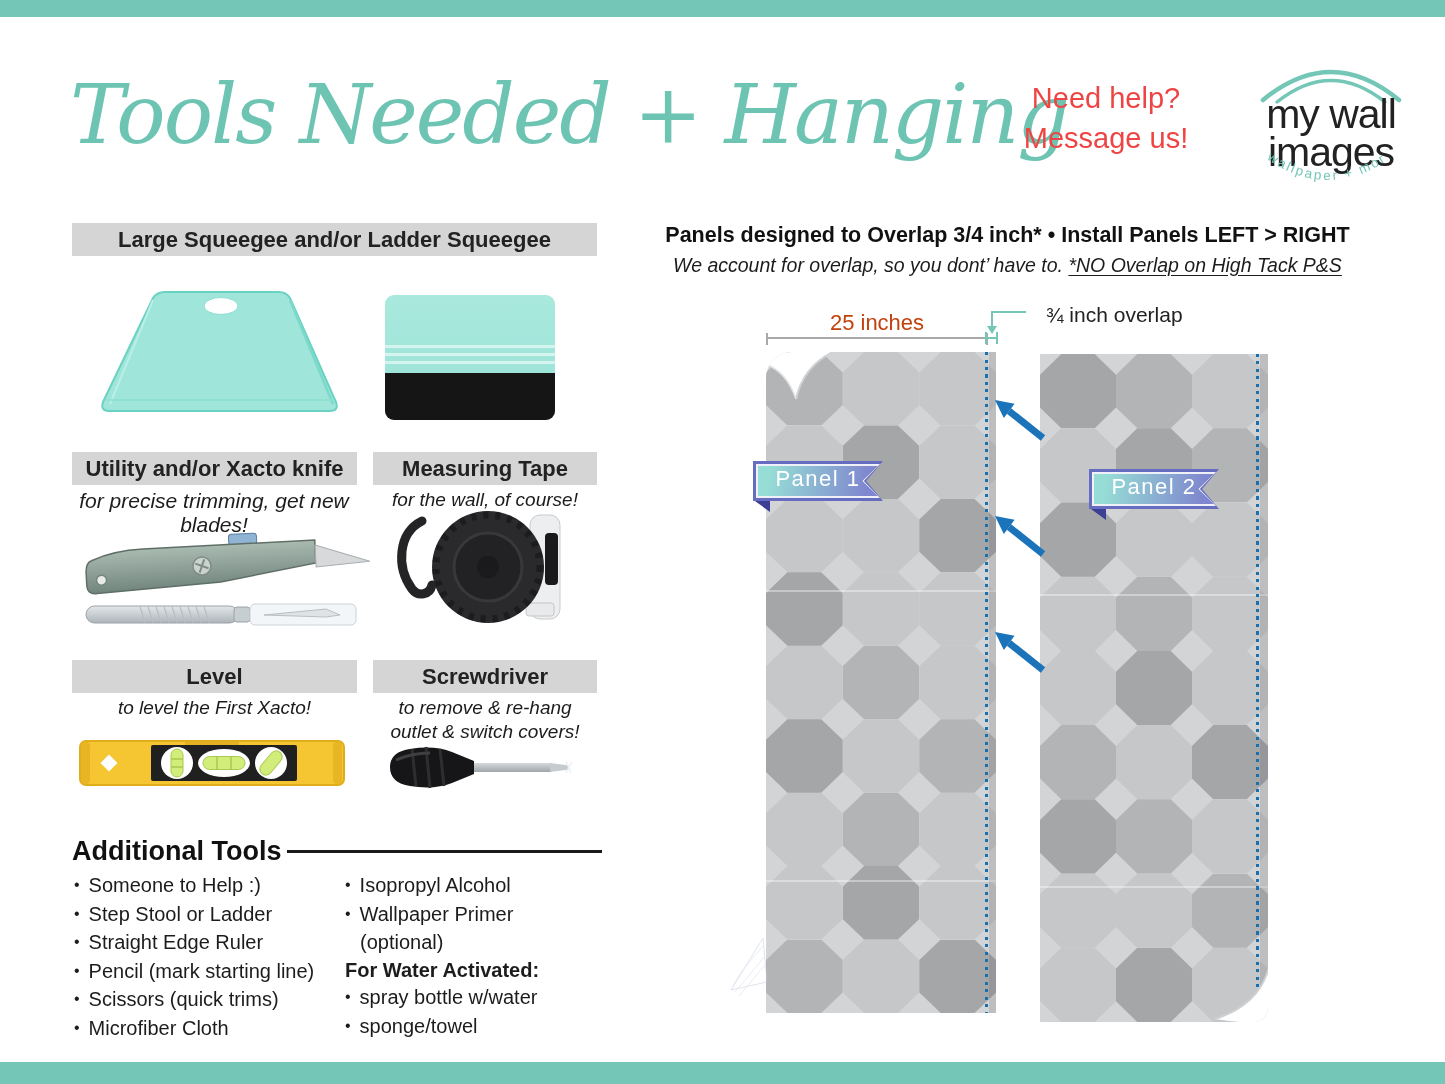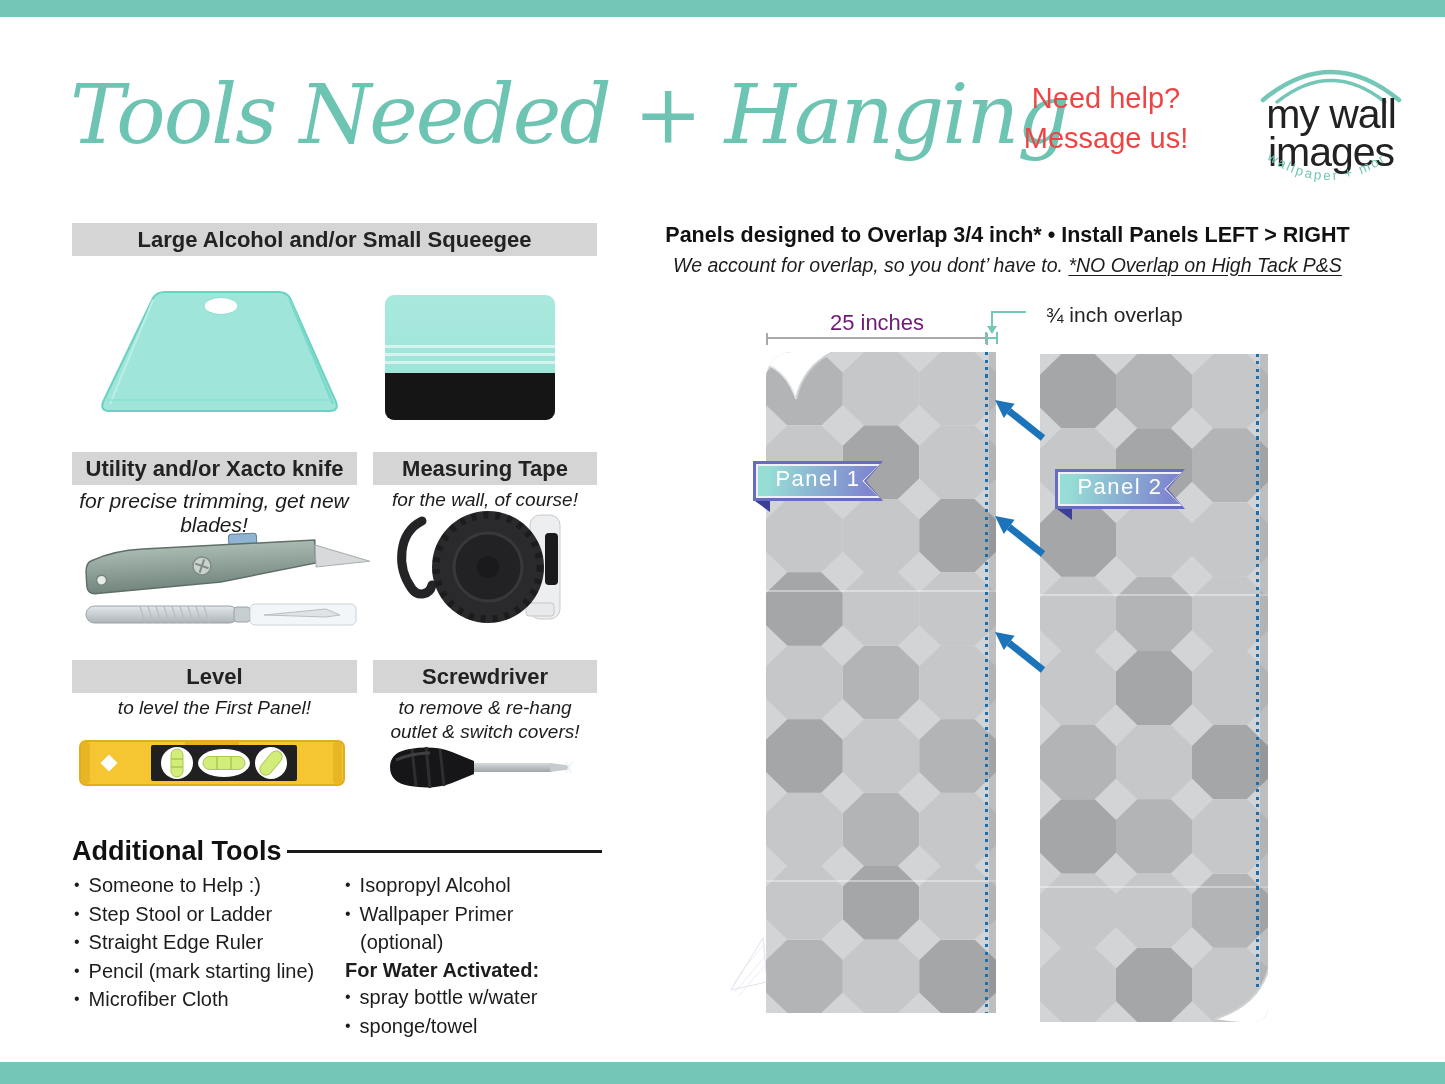--- a/index.html
+++ b/index.html
@@ -51,21 +51,21 @@
   .tl-1{left:74px;top:872px;width:275px;}
   .tl-2{left:345px;top:872px;width:260px;}
   .tool-list li.bullet::before{content:"•";font-size:16px;margin-right:9px;position:relative;top:-2px;}
   .tool-list li.indent{padding-left:15px;}
   .tool-list li.boldline{font-weight:bold;}
 
   .install-head{left:640px;top:223px;width:735px;text-align:center;font-size:21.5px;font-weight:bold;color:#111;}
   .install-note{left:640px;top:254px;width:735px;text-align:center;font-size:19.5px;font-style:italic;color:#1c1c1c;}
   .install-note .ul{text-decoration:underline;text-underline-offset:3px;}
 
-  .width-label{left:766px;top:310px;width:222px;text-align:center;font-size:22px;color:#701a75;}
+  .width-label{left:766px;top:310px;width:222px;text-align:center;font-size:22px;color:#c2410c;}
   .measure-line{left:766px;top:337px;width:222px;border-top:2px solid #a9a9a9;}
   .measure-line .tick{position:absolute;top:-6px;width:2px;height:12px;background:#a9a9a9;}
   .tick-l{left:0;} .tick-r{right:0;}
   .overlap-bracket{left:985px;top:332px;width:13px;height:12px;border-left:2px solid var(--teal);border-right:2px solid var(--teal);}
   .overlap-bracket::after{content:"";position:absolute;left:0;right:0;top:5px;height:2px;background:var(--teal);}
   .pointer-h{left:992px;top:311px;width:34px;height:2px;background:var(--teal);}
   .pointer-v{left:991px;top:311px;width:2px;height:16px;background:var(--teal);}
   .pointer-head{left:987px;top:326px;width:0;height:0;border-left:5px solid transparent;border-right:5px solid transparent;border-top:8px solid var(--teal);}
   .overlap-label{left:1032px;top:303px;font-size:21px;color:#222;margin-left:14px;}
 
@@ -79,21 +79,21 @@
   .dotline{position:absolute;top:0;bottom:0;width:3px;background-image:repeating-linear-gradient(to bottom,var(--dot-blue) 0 3px,transparent 3px 7.5px);}
   .p1-dot{left:219px;} .p2-dot{left:216px;}
   .overlap-strip{position:absolute;top:0;bottom:0;background:rgba(70,75,82,.16);}
   .p1-strip{left:223px;right:0;} .p2-strip{left:220px;right:0;}
   .curl{position:absolute;}
   .curl-tl{left:-1px;top:-1px;}
   .curl-br{right:-1px;bottom:-1px;}
 
   .banner{width:130px;height:40px;z-index:5;}
   .banner-1{left:753px;top:461px;}
-  .banner-2{left:1055px;top:469px;}
+  .banner-2{left:1089px;top:469px;}
   .b-layer{position:absolute;clip-path:polygon(0 0,100% 0,87% 50%,100% 100%,0 100%);}
   .b-outer{inset:0;background:var(--banner-purple);}
   .b-white{inset:3px;background:rgba(255,255,255,.9);}
   .b-inner{inset:5px;background:linear-gradient(100deg,#96ddd5 10%,#7f87cf 90%);display:flex;align-items:flex-start;justify-content:center;}
   .b-text{color:#fff;font-size:22px;letter-spacing:1.5px;}
   .b-fold{position:absolute;left:2px;top:100%;width:0;height:0;border-right:15px solid #3c3f94;border-bottom:11px solid transparent;}
 
   .arrows-svg{left:985px;top:388px;}
   .watermark{left:723px;top:920px;opacity:.5;}
   .logo-svg{left:1247px;top:50px;}
@@ -119,21 +119,21 @@
     <text x="84" y="116" text-anchor="middle" font-family="Liberation Sans, sans-serif" font-size="41" fill="#222" letter-spacing="-1">images</text>
     <defs>
         <path id="tagArc" d="M24,112 Q84,150 144,108"></path>
       </defs>
     <text font-family="Liberation Sans, sans-serif" font-size="13.5" fill="#74c7b6" letter-spacing="2.2">
       <textPath href="#tagArc" startOffset="50%" text-anchor="middle">wallpaper + more</textPath>
     </text>
   </svg>
 
   <div class="abs sec-bar bar-squeegee">
-      <span>Large Alcohol and/or Small Squeegee</span>
+      <span>Large Squeegee and/or Ladder Squeegee</span>
     </div>
 
   <svg class="abs" style="left:93px;top:290px;" width="255" height="130">
     <path d="M60,8 Q64,2 72,2 L186,2 Q193,2 197,8 L243,112 Q246,121 237,121 L16,121 Q7,121 10,112 Z" fill="#9fe5d9" stroke="#6ad2c2" stroke-width="2"></path>
     <path d="M197,10 L240,114" stroke="#7bd9cb" stroke-width="2.5" fill="none"></path>
     <path d="M60,10 L17,114" stroke="#b9efe7" stroke-width="2" fill="none"></path>
     <path d="M14,110 L240,110" stroke="#8adfd2" stroke-width="1.5" fill="none"></path>
     <ellipse cx="128" cy="16" rx="17" ry="8.5" fill="#ffffff" stroke="#8adfd2" stroke-width="1"></ellipse>
   </svg>
 
@@ -193,21 +193,21 @@
     <circle cx="100" cy="62" r="34" fill="#222224" stroke="#38383a" stroke-width="3"></circle>
     <circle cx="100" cy="62" r="11" fill="#1a1a1c"></circle>
   </svg>
 
   <div class="abs sec-bar bar-level">
       <span>Level</span>
     </div>
   <div class="abs sec-bar bar-screwdriver">
       <span>Screwdriver</span>
     </div>
-  <div class="abs note note-level">to level the First Panel!</div>
+  <div class="abs note note-level">to level the First Xacto!</div>
   <div class="abs note note-screwdriver">
     <div>to remove &amp; re-hang</div>
     <div>outlet &amp; switch covers!</div>
   </div>
 
   <svg class="abs" style="left:79px;top:733px;" width="268" height="58">
     <rect x="1" y="8" width="264" height="44" rx="6" fill="#f5c632" stroke="#e0ad1d" stroke-width="2"></rect>
     <rect x="106" y="9" width="54" height="6" fill="#e3b122"></rect>
     <rect x="2" y="9" width="9" height="42" rx="4" fill="#e8b624"></rect>
     <rect x="254" y="9" width="9" height="42" rx="4" fill="#e8b624"></rect>
@@ -242,20 +242,21 @@
 
   <div class="abs add-tools-head">
     <span class="txt">Additional Tools</span>
     <span class="rule"></span>
   </div>
   <ul class="abs tool-list tl-1">
     <li class="bullet">Someone to Help :)</li>
     <li class="bullet">Step Stool or Ladder</li>
     <li class="bullet">Straight Edge Ruler</li>
     <li class="bullet">Pencil (mark starting line)</li>
+    <li class="bullet">Scissors (quick trims)</li>
     <li class="bullet">Microfiber Cloth</li>
   </ul>
   <ul class="abs tool-list tl-2">
     <li class="bullet">Isopropyl Alcohol</li>
     <li class="bullet">Wallpaper Primer</li>
     <li class="indent">(optional)</li>
     <li class="boldline">For Water Activated:</li>
     <li class="bullet">spray bottle w/water</li>
     <li class="bullet">sponge/towel</li>
   </ul>

